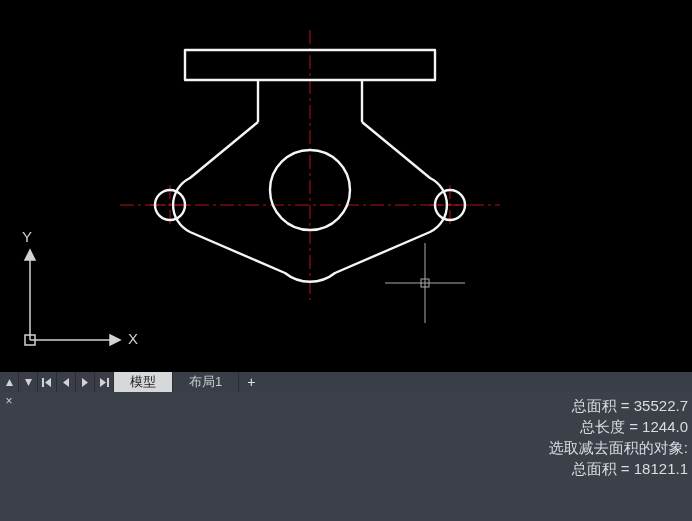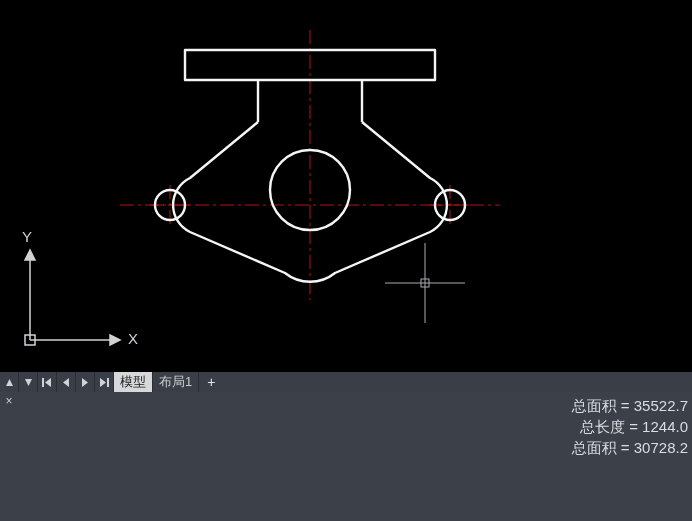--- a/index.html
+++ b/index.html
@@ -61,21 +61,21 @@
     display: flex;
     align-items: center;
     justify-content: center;
     border-right: 1px solid #2a2d33;
     cursor: pointer;
     color: #d0d2d6;
     font-size: 10px;
   }
   .tab-ctrl svg { display:block; }
   .tab {
-    padding: 0 6px;
+    padding: 0 16px;
     display: flex;
     align-items: center;
     border-right: 1px solid #2a2d33;
     cursor: pointer;
     font-size: 13px;
   }
   .tab.active {
     background: #d7d8da;
     color: #1a1c20;
     font-weight: 500;
@@ -230,14 +230,15 @@
     <span>+</span>
   </div>
 </div>
 
 <div class="cmdwin">
   <div class="cmd-close">
     <span>×</span>
   </div>
   <div class="cmd-line">总面积 = 35522.7</div>
   <div class="cmd-line">总长度 = 1244.0</div>
-  <div class="cmd-line">总面积 = 30728.2</div>
+  <div class="cmd-line">选取减去面积的对象:</div>
+  <div class="cmd-line">总面积 = 18121.1</div>
 </div>
 
 </body></html>

